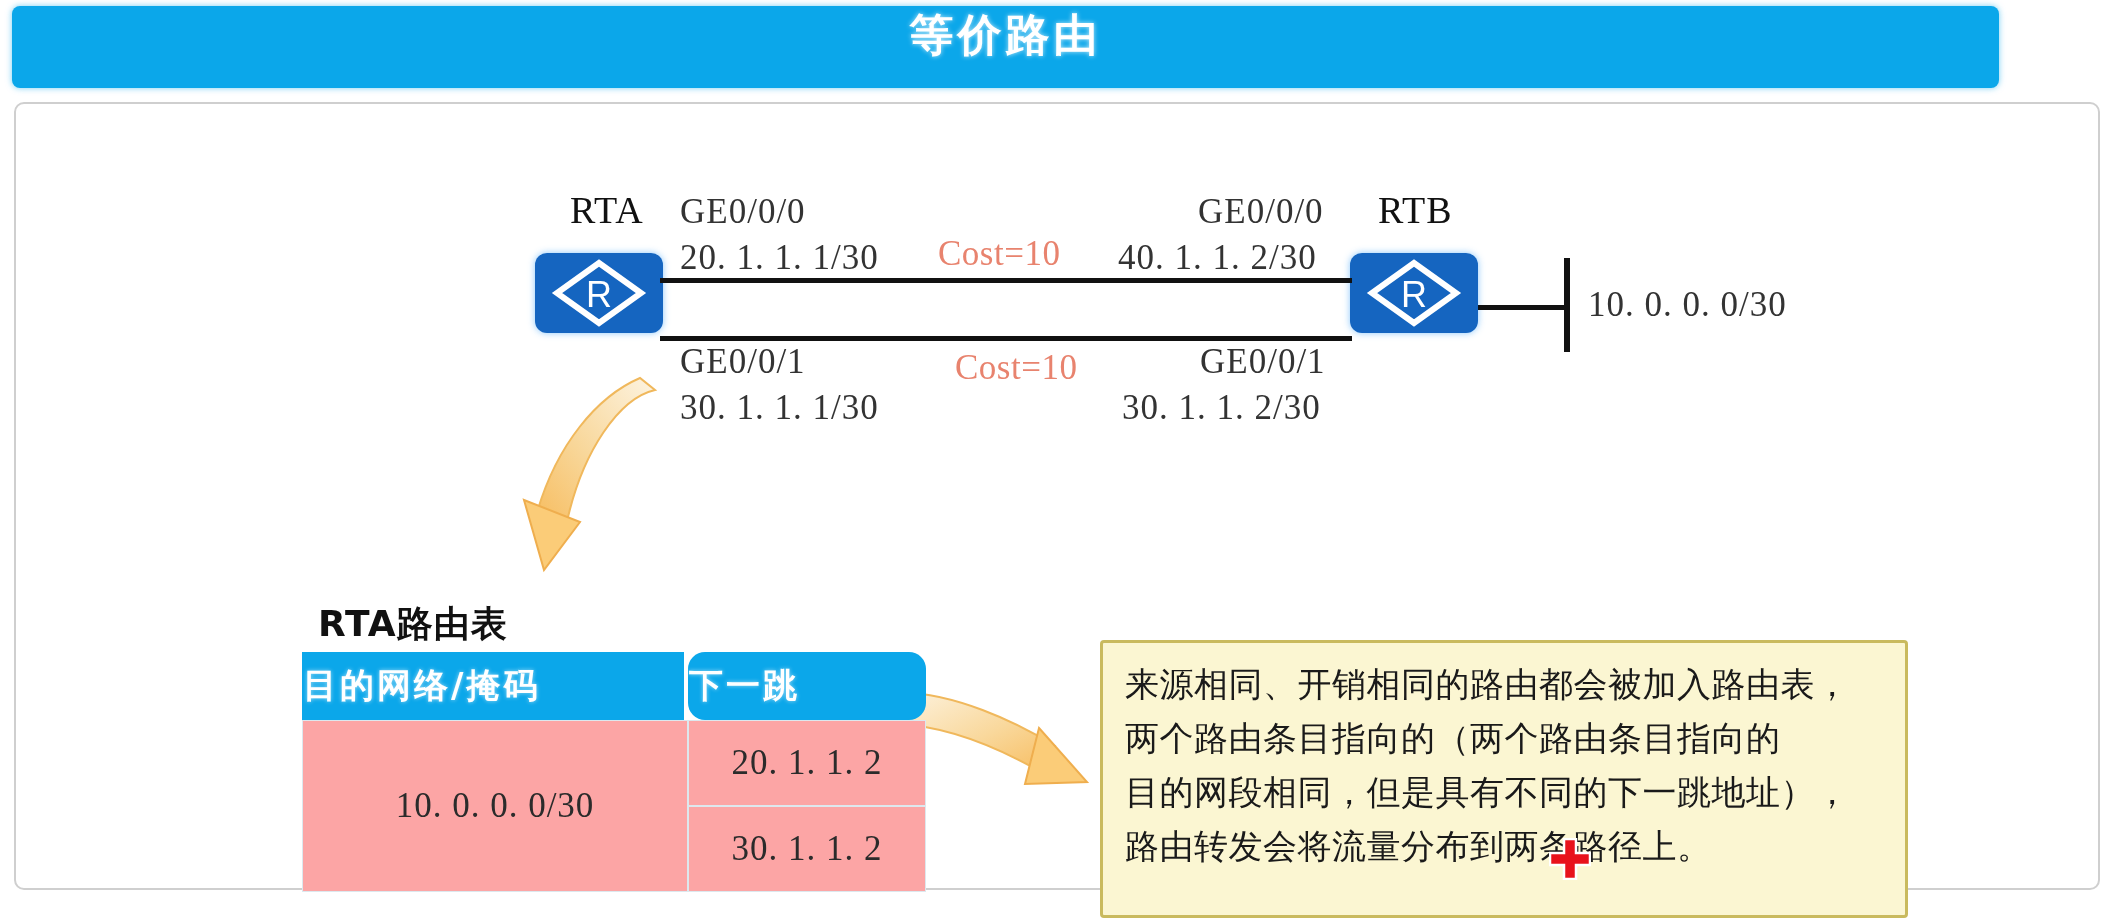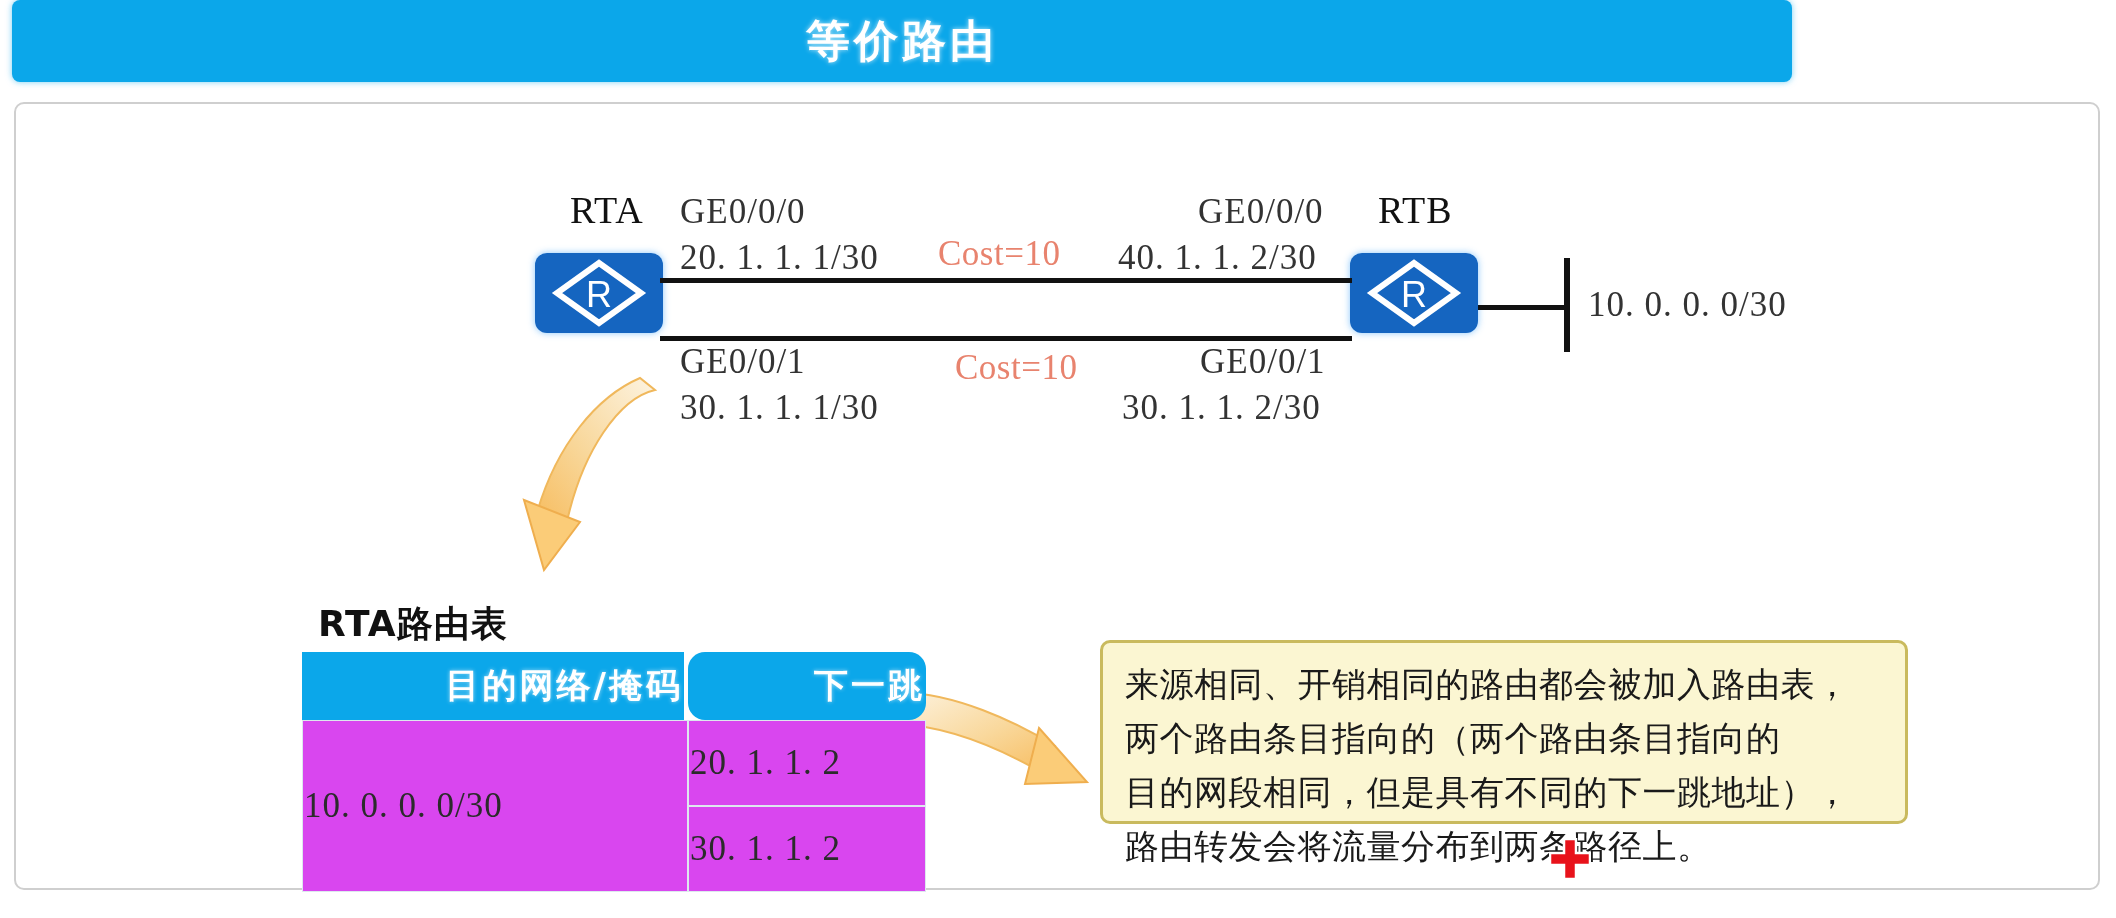--- a/index.html
+++ b/index.html
@@ -12,28 +12,27 @@
     height: 918px;
     font-family: "Liberation Sans", sans-serif;
     overflow: hidden;
     position: relative;
   }
 
   
   #app-header {
     position: absolute;
     left: 12px;
-    top: 0;
-    width: 1780px;
+    top: 6px;
+    width: 1987px;
     height: 82px;
     background: #0ba7ea;
     border-radius: 8px;
     box-shadow: 0 0 6px rgba(11,167,234,0.55);
     display: flex;
-    align-items: center;
     justify-content: center;
   }
   #app-header-title {
     color: #ffffff;
     font-size: 44px;
     font-weight: 700;
     letter-spacing: 4px;
     text-shadow: 0 0 5px rgba(255,255,255,0.75);
     font-family: "DejaVu Sans", "Liberation Sans", sans-serif;
   }
@@ -122,50 +121,50 @@
     border-spacing: 0;
     table-layout: fixed;
   }
   #route-table th {
     background: #0ba7ea;
     color: #ffffff;
     font-size: 34px;
     font-weight: 600;
     letter-spacing: 3px;
     height: 66px;
-    text-align: right;
+    text-align: left;
     font-family: "DejaVu Sans", "Liberation Sans", sans-serif;
     text-shadow: 0 0 4px rgba(255,255,255,0.6);
     border: none;
     margin-top: 6px;
   }
   #route-table th.col-dest { width: 380px; border-right: 4px solid #ffffff; }
   #route-table th.col-hop  { width: 236px; border-radius: 17px; }
   #route-table td {
     font-family: "Liberation Serif", "DejaVu Serif", serif;
     font-size: 35px;
     color: #2b2b2b;
-    text-align: left;
+    text-align: center;
     border: 1px solid #dde8ee;
-    background: #d946ef;
+    background: #fca5a5;
     letter-spacing: 1px;
   }
   #route-table td.dest-cell { height: 164px; }
   #route-table td.hop-cell  { height: 82px; }
 
   
   #callout-box {
     position: absolute;
     left: 1100px;
     top: 640px;
     width: 808px;
-    height: 184px;
+    height: 278px;
     background: #fbf6d2;
     border: 3px solid #c9ba5e;
-    border-radius: 10px;
+    border-radius: 4px;
     box-sizing: border-box;
     padding: 14px 6px 0 22px;
   }
   .callout-line {
     font-family: "DejaVu Sans", "Liberation Sans", sans-serif;
     font-size: 34px;
     color: #1a1a1a;
     line-height: 54px;
     white-space: nowrap;
     letter-spacing: 0.5px;

